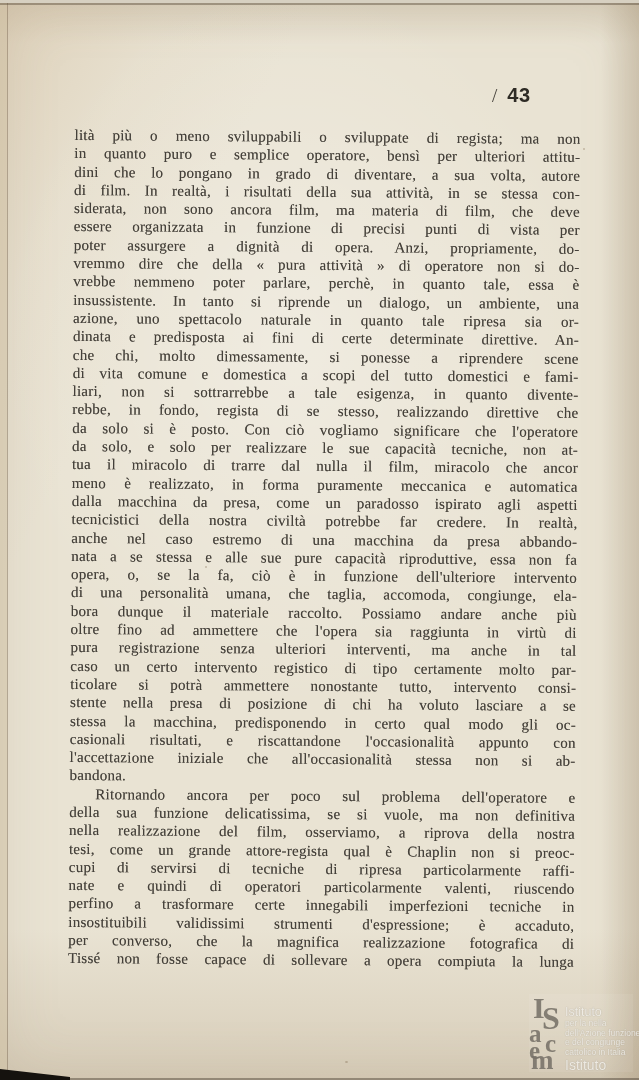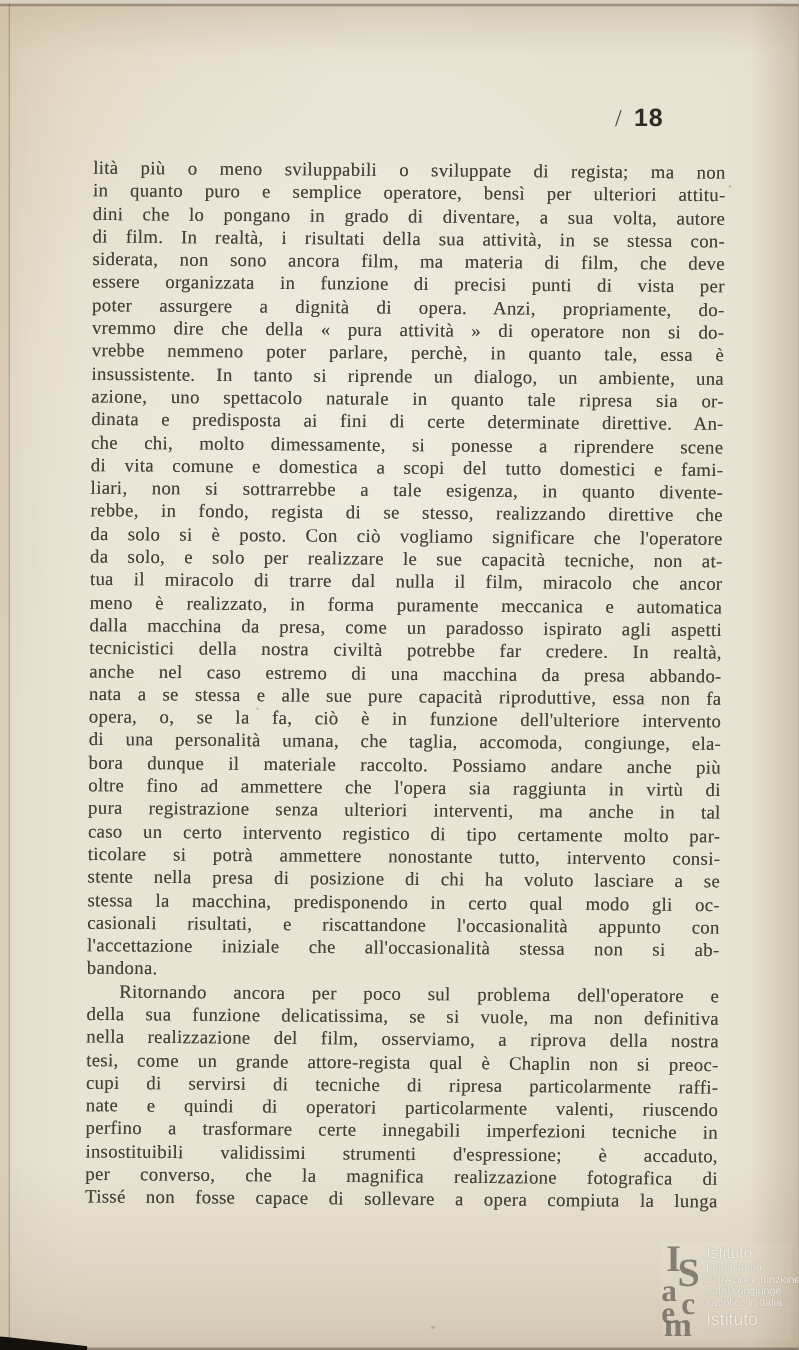--- a/index.html
+++ b/index.html
@@ -74,21 +74,21 @@
     color:rgba(118,113,104,0.88);
   }
   .monogram .mg{position:absolute;line-height:1;}
   .monogram .mg:nth-child(1){left:4px;top:-1px;font-size:30px;}
   .monogram .mg:nth-child(2){left:13px;top:8px;font-size:32px;}
   .monogram .mg:nth-child(3){left:0px;top:27px;font-size:25px;}
   .monogram .mg:nth-child(4){left:16px;top:37px;font-size:25px;}
   .monogram .mg:nth-child(5){left:0px;top:44px;font-size:25px;}
   .monogram .mg:nth-child(6){left:2px;top:53px;font-size:27px;}
   .wm-text{
-    margin-left:3px;margin-top:2px;
+    margin-left:3px;margin-top:12px;
     display:flex;flex-direction:column;
   }
   .wm-line{
     font-family:"Liberation Sans","DejaVu Sans",sans-serif;
     color:rgba(244,241,233,0.92);
     text-shadow:0 0 1px rgba(122,117,107,0.6);
     font-size:8.5px;line-height:9.6px;white-space:nowrap;
   }
   .wm-line:first-child{font-size:12.5px;line-height:13px;}
   .wm-line:last-child{font-size:14px;line-height:15px;margin-top:1px;}
@@ -103,21 +103,21 @@
   <div class="top-edge"></div>
   <div class="top-edge-line"></div>
   <div class="bottom-line"></div>
   <div class="corner-wedge"></div>
   <div class="speck s1"></div>
   <div class="speck s2"></div>
   <div class="speck s3"></div>
 
   <div class="folio">
     <span class="slash">/</span>
-    <span class="num">18</span>
+    <span class="num">43</span>
   </div>
 
   <div class="text-block">
       <div class="line">lità più o meno sviluppabili o sviluppate di regista; ma non</div>
       <div class="line">in quanto puro e semplice operatore, bensì per ulteriori attitu-</div>
       <div class="line">dini che lo pongano in grado di diventare, a sua volta, autore</div>
       <div class="line">di film. In realtà, i risultati della sua attività, in se stessa con-</div>
       <div class="line">siderata, non sono ancora film, ma materia di film, che deve</div>
       <div class="line">essere organizzata in funzione di precisi punti di vista per</div>
       <div class="line">poter assurgere a dignità di opera. Anzi, propriamente, do-</div>
@@ -166,21 +166,21 @@
     <div class="monogram">
         <span class="mg">I</span>
         <span class="mg">S</span>
         <span class="mg">a</span>
         <span class="mg">c</span>
         <span class="mg">e</span>
         <span class="mg">m</span>
       </div>
     <div class="wm-text">
         <div class="wm-line">Istituto</div>
-        <div class="wm-line">per la storia</div>
+        <div class="wm-line">per la nella</div>
         <div class="wm-line">dell'Azione funzione</div>
         <div class="wm-line">e del congiunge</div>
         <div class="wm-line">cattolico in Italia</div>
         <div class="wm-line">Istituto</div>
       </div>
   </div>
 
 </div>
 
 </body></html>

